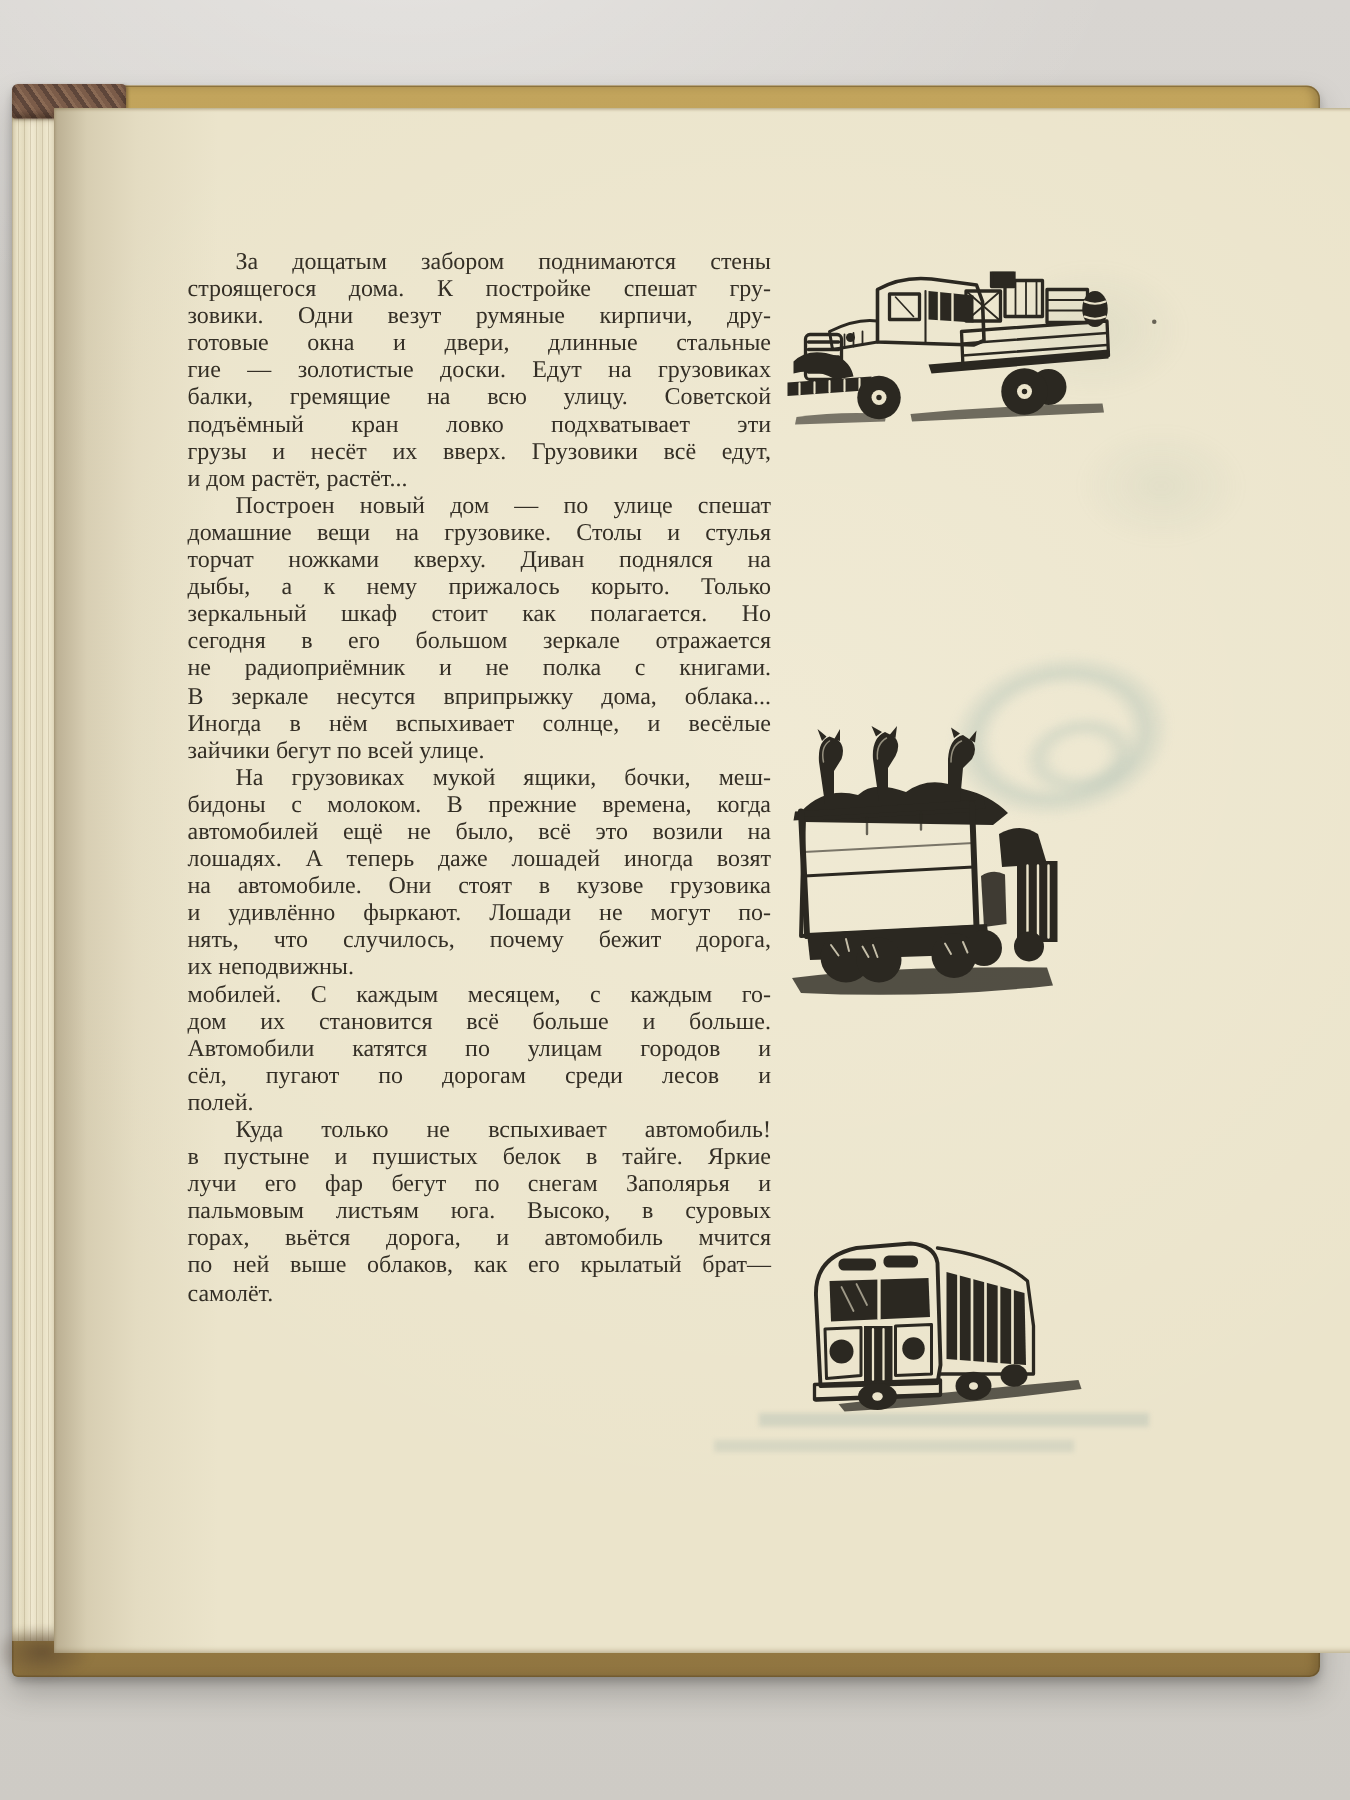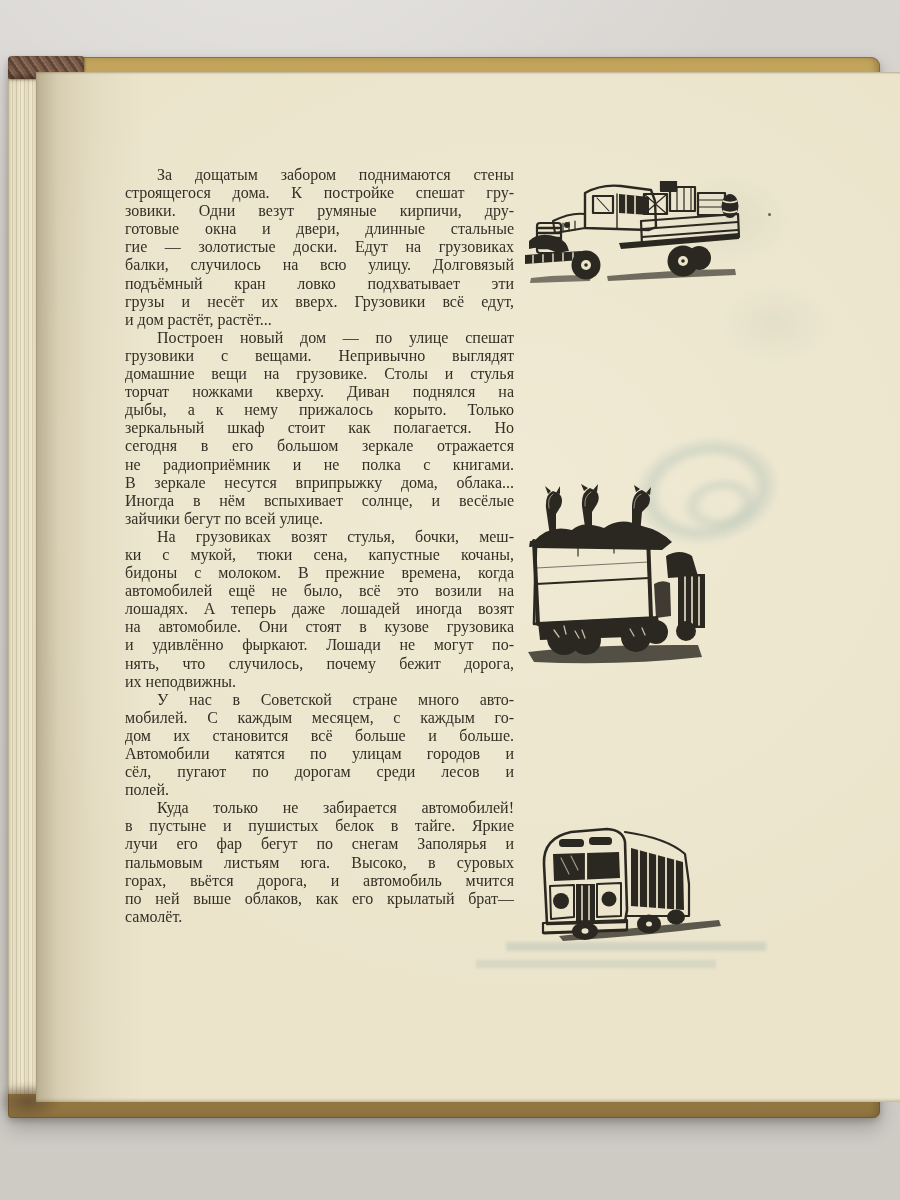--- a/index.html
+++ b/index.html
@@ -118,59 +118,56 @@
     <div class="ghost ghost-lines"></div>
     <div class="speck"></div>
 
     <div class="text-block">
         <div class="para">
           <div class="tline first">За дощатым забором поднимаются стены</div>
           <div class="tline">строящегося дома. К постройке спешат гру-</div>
           <div class="tline">зовики. Одни везут румяные кирпичи, дру-</div>
           <div class="tline">готовые окна и двери, длинные стальные</div>
           <div class="tline">гие — золотистые доски. Едут на грузовиках</div>
-          <div class="tline">балки, случилось на всю улицу. Долговязый</div>
+          <div class="tline">балки, гремящие на всю улицу. Советской</div>
           <div class="tline">подъёмный кран ловко подхватывает эти</div>
           <div class="tline">грузы и несёт их вверх. Грузовики всё едут,</div>
           <div class="tline last">и дом растёт, растёт...</div>
         </div>
         <div class="para">
           <div class="tline first">Построен новый дом — по улице спешат</div>
-          <div class="tline">грузовики с вещами. Непривычно выглядят</div>
           <div class="tline">домашние вещи на грузовике. Столы и стулья</div>
           <div class="tline">торчат ножками кверху. Диван поднялся на</div>
           <div class="tline">дыбы, а к нему прижалось корыто. Только</div>
           <div class="tline">зеркальный шкаф стоит как полагается. Но</div>
           <div class="tline">сегодня в его большом зеркале отражается</div>
           <div class="tline">не радиоприёмник и не полка с книгами.</div>
           <div class="tline">В зеркале несутся вприпрыжку дома, облака...</div>
           <div class="tline">Иногда в нём вспыхивает солнце, и весёлые</div>
           <div class="tline last">зайчики бегут по всей улице.</div>
         </div>
         <div class="para">
-          <div class="tline first">На грузовиках возят стулья, бочки, меш-</div>
-          <div class="tline">ки с мукой, тюки сена, капустные кочаны,</div>
+          <div class="tline first">На грузовиках мукой ящики, бочки, меш-</div>
           <div class="tline">бидоны с молоком. В прежние времена, когда</div>
           <div class="tline">автомобилей ещё не было, всё это возили на</div>
           <div class="tline">лошадях. А теперь даже лошадей иногда возят</div>
           <div class="tline">на автомобиле. Они стоят в кузове грузовика</div>
           <div class="tline">и удивлённо фыркают. Лошади не могут по-</div>
           <div class="tline">нять, что случилось, почему бежит дорога,</div>
           <div class="tline last">их неподвижны.</div>
         </div>
         <div class="para">
-          <div class="tline first">У нас в Советской стране много авто-</div>
           <div class="tline">мобилей. С каждым месяцем, с каждым го-</div>
           <div class="tline">дом их становится всё больше и больше.</div>
           <div class="tline">Автомобили катятся по улицам городов и</div>
           <div class="tline">сёл, пугают по дорогам среди лесов и</div>
           <div class="tline last">полей.</div>
         </div>
         <div class="para">
-          <div class="tline first">Куда только не забирается автомобилей!</div>
+          <div class="tline first">Куда только не вспыхивает автомобиль!</div>
           <div class="tline">в пустыне и пушистых белок в тайге. Яркие</div>
           <div class="tline">лучи его фар бегут по снегам Заполярья и</div>
           <div class="tline">пальмовым листьям юга. Высоко, в суровых</div>
           <div class="tline">горах, вьётся дорога, и автомобиль мчится</div>
           <div class="tline">по ней выше облаков, как его крылатый брат—</div>
           <div class="tline last">самолёт.</div>
         </div>
       </div>
 
     <div class="illustration ill-truck-crates" aria-label="грузовик с ящиками и бочками">

